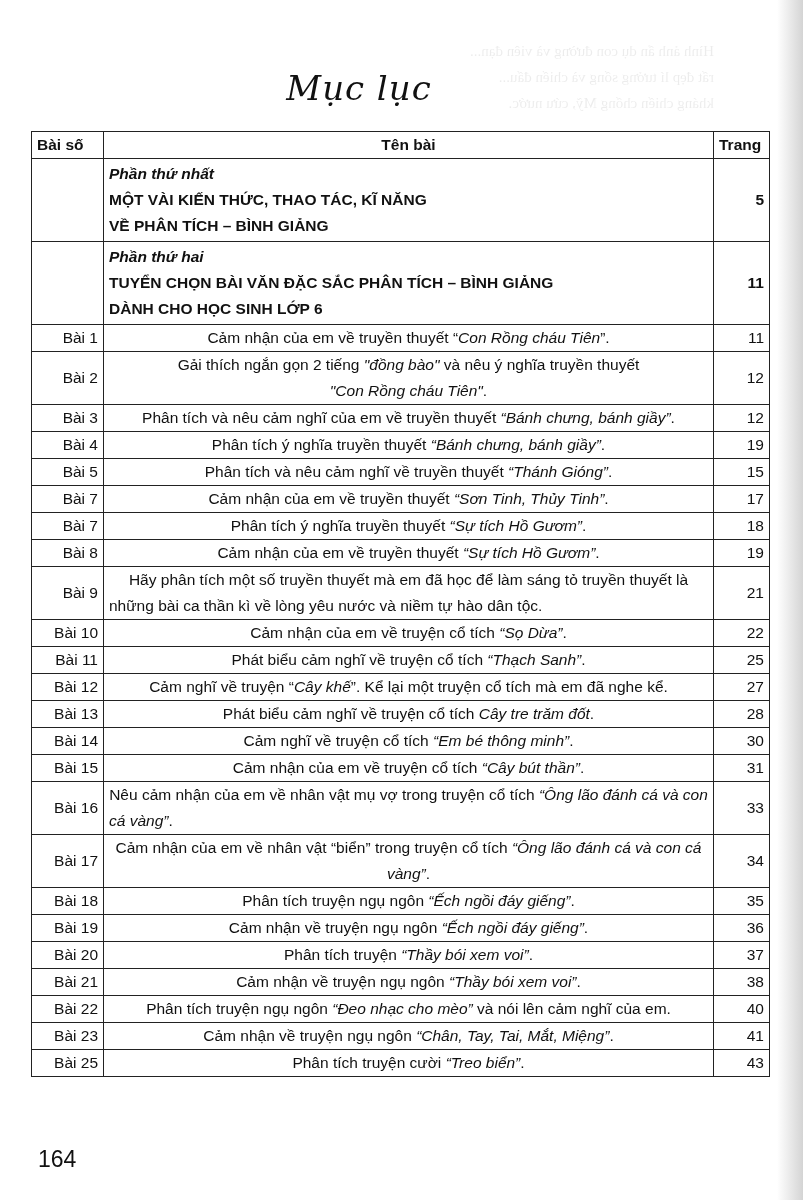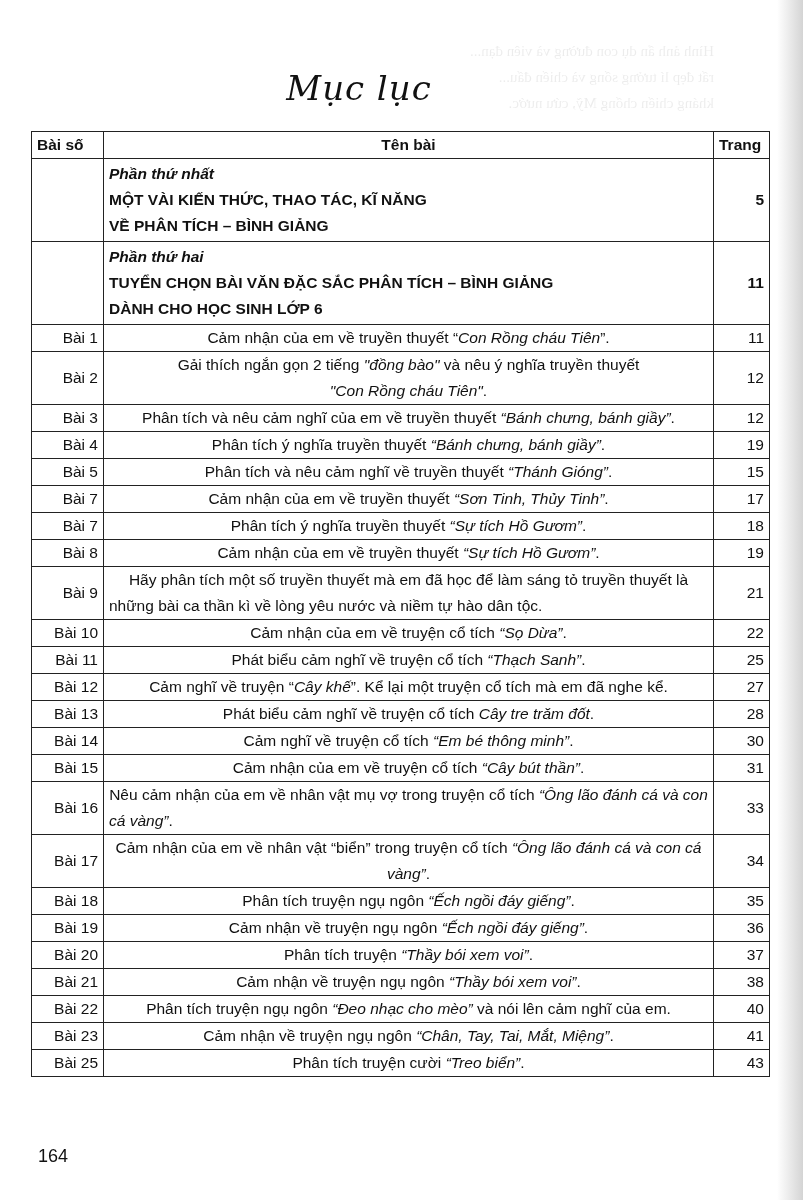--- a/index.html
+++ b/index.html
@@ -40,21 +40,21 @@
   td.pg { text-align: right; vertical-align: top; padding-right: 3px; }
   td.title-cell { text-align: center; }
   tr.row td { height: 26px; }
   .just { text-align: justify; text-align-last: left; }
   .part td.title-cell { text-align: left; font-weight: bold; margin-top: 18px; }
   .part .sub { font-style: italic; font-weight: bold; display: block; }
   .part .main { display: block; }
   .part td.pg { font-weight: bold; }
   em { font-style: italic; }
   .pagenum {
-    position: absolute; top: 1146px; left: 38px; font-size: 18px;
+    position: absolute; top: 1146px; left: 38px; font-size: 23px;
   }
 </style>
 </head>
 <body>
 
 <div class="page-shade"></div>
 
 <div class="ghost" style="top:38px; left:470px;">
   Hình ảnh ẩn dụ con đường và viên đạn...<br>rất đẹp lí tưởng sống và chiến đấu...<br>kháng chiến chống Mỹ, cứu nước.
 </div>

